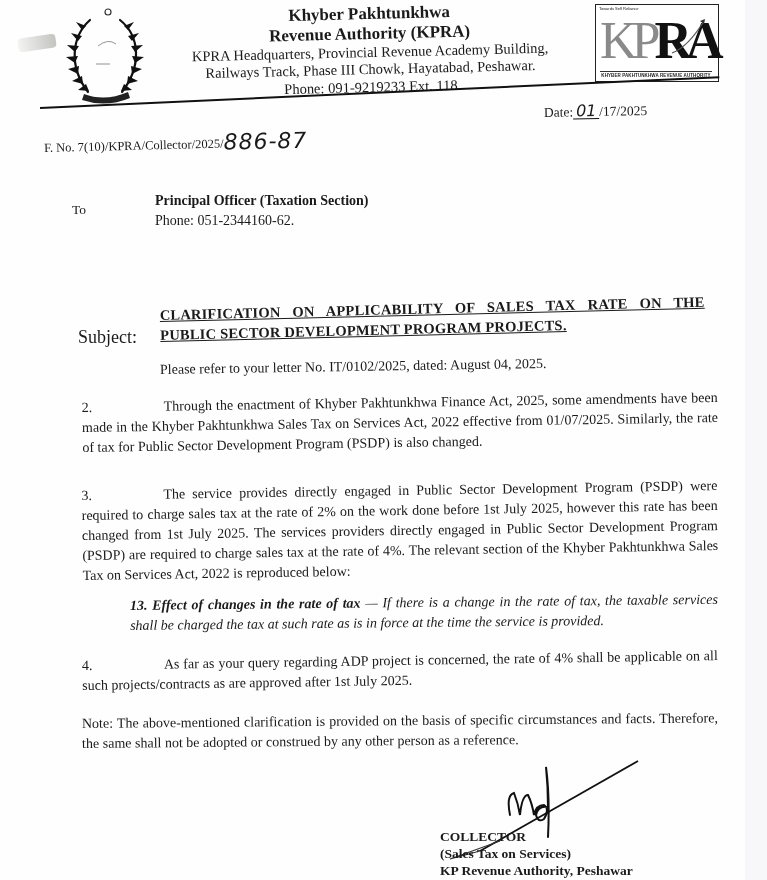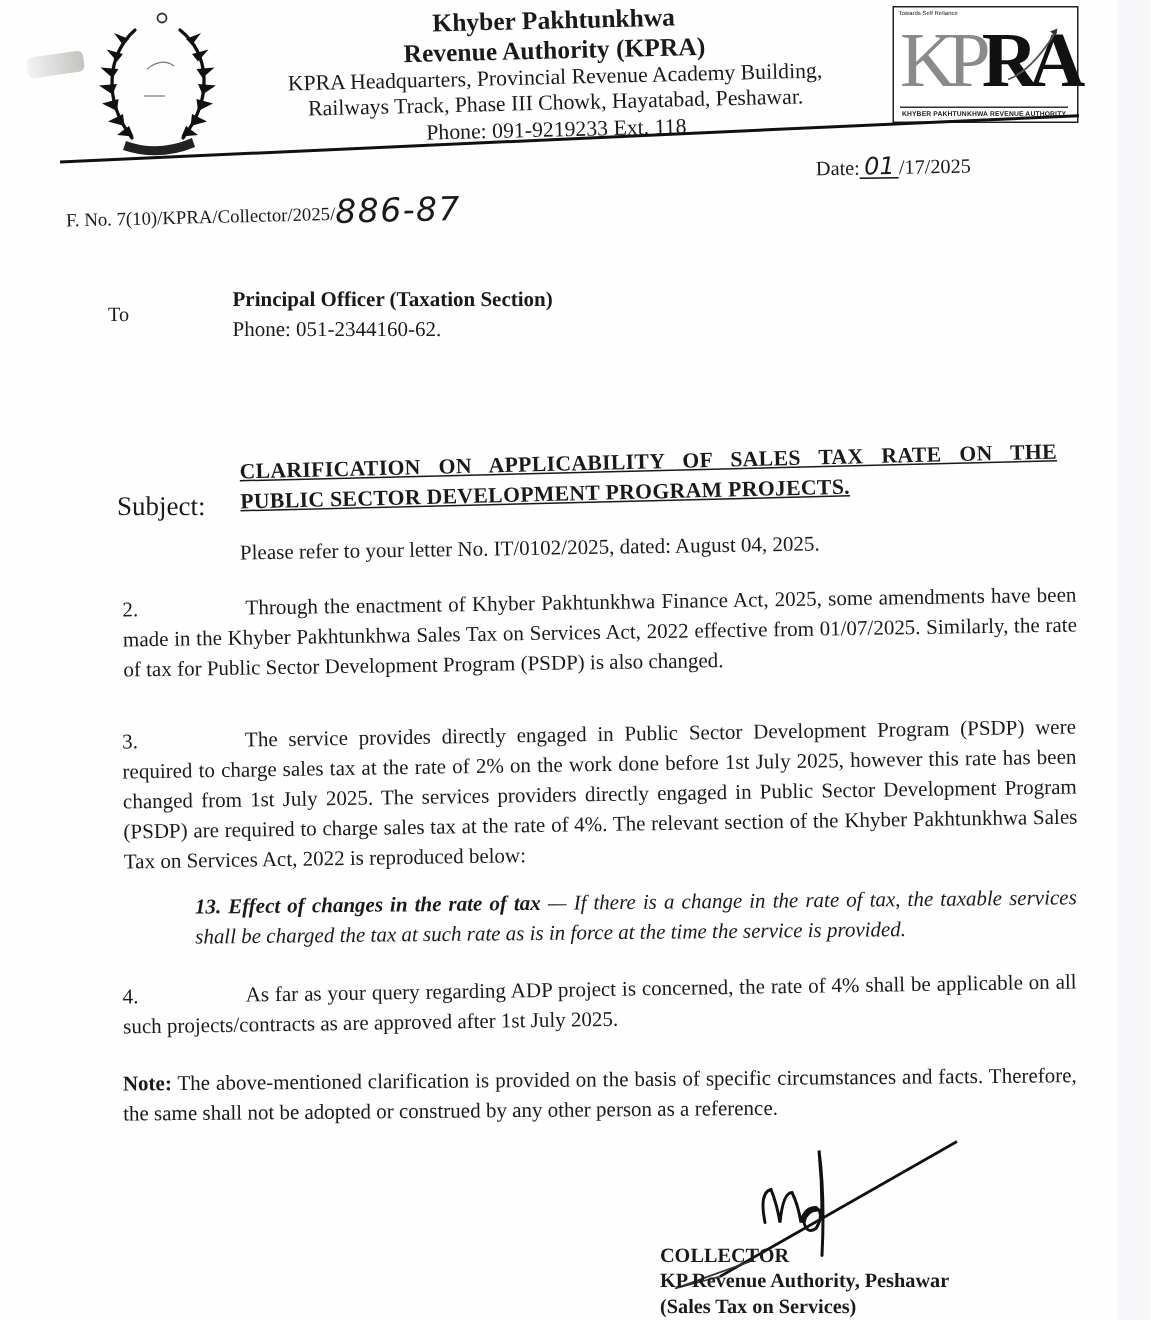--- a/index.html
+++ b/index.html
@@ -208,21 +208,21 @@
     .note {
       position: absolute;
       left: 82px; top: 714px;
       width: 636px;
       font-size: 14px;
       line-height: 20px;
       text-align: justify;
       transform: rotate(-0.5deg);
       transform-origin: left center;
     }
-    .note .nl { font-weight: bold; margin-top: 26px; }
+    .note .nl { font-weight: normal; margin-top: 26px; }
     .signature {
       position: absolute;
       left: 440px; top: 755px;
       width: 200px; height: 110px;
     }
     .sign-block {
       position: absolute;
       left: 440px; top: 828px;
       width: 220px;
       font-weight: bold;
@@ -328,16 +328,16 @@
   </div>
 
   <svg class="signature" viewBox="0 0 200 110">
     <path d="M70 60 q-4 -20 4 -22 q4 10 6 22 q2 -20 8 -20 q4 8 6 20 q2 -10 10 -10 q6 4 0 14 q-6 4 -8 -4 q2 -10 12 -8 q0 -20 -2 -40 q4 30 2 70" stroke="#111" stroke-width="2" fill="none" stroke-linecap="round"></path>
     <path d="M198 6 L40 96" stroke="#111" stroke-width="1.8"></path>
     <path d="M40 96 L10 104 L60 86" stroke="#333" stroke-width="1.2" fill="none"></path>
   </svg>
 
   <div class="sign-block">
     <div>COLLECTOR</div>
+    <div>(Sales Tax on Services)</div>
     <div>KP Revenue Authority, Peshawar</div>
-    <div>(Sales Tax on Services)</div>
   </div>
 </div>
 
 </body></html>

